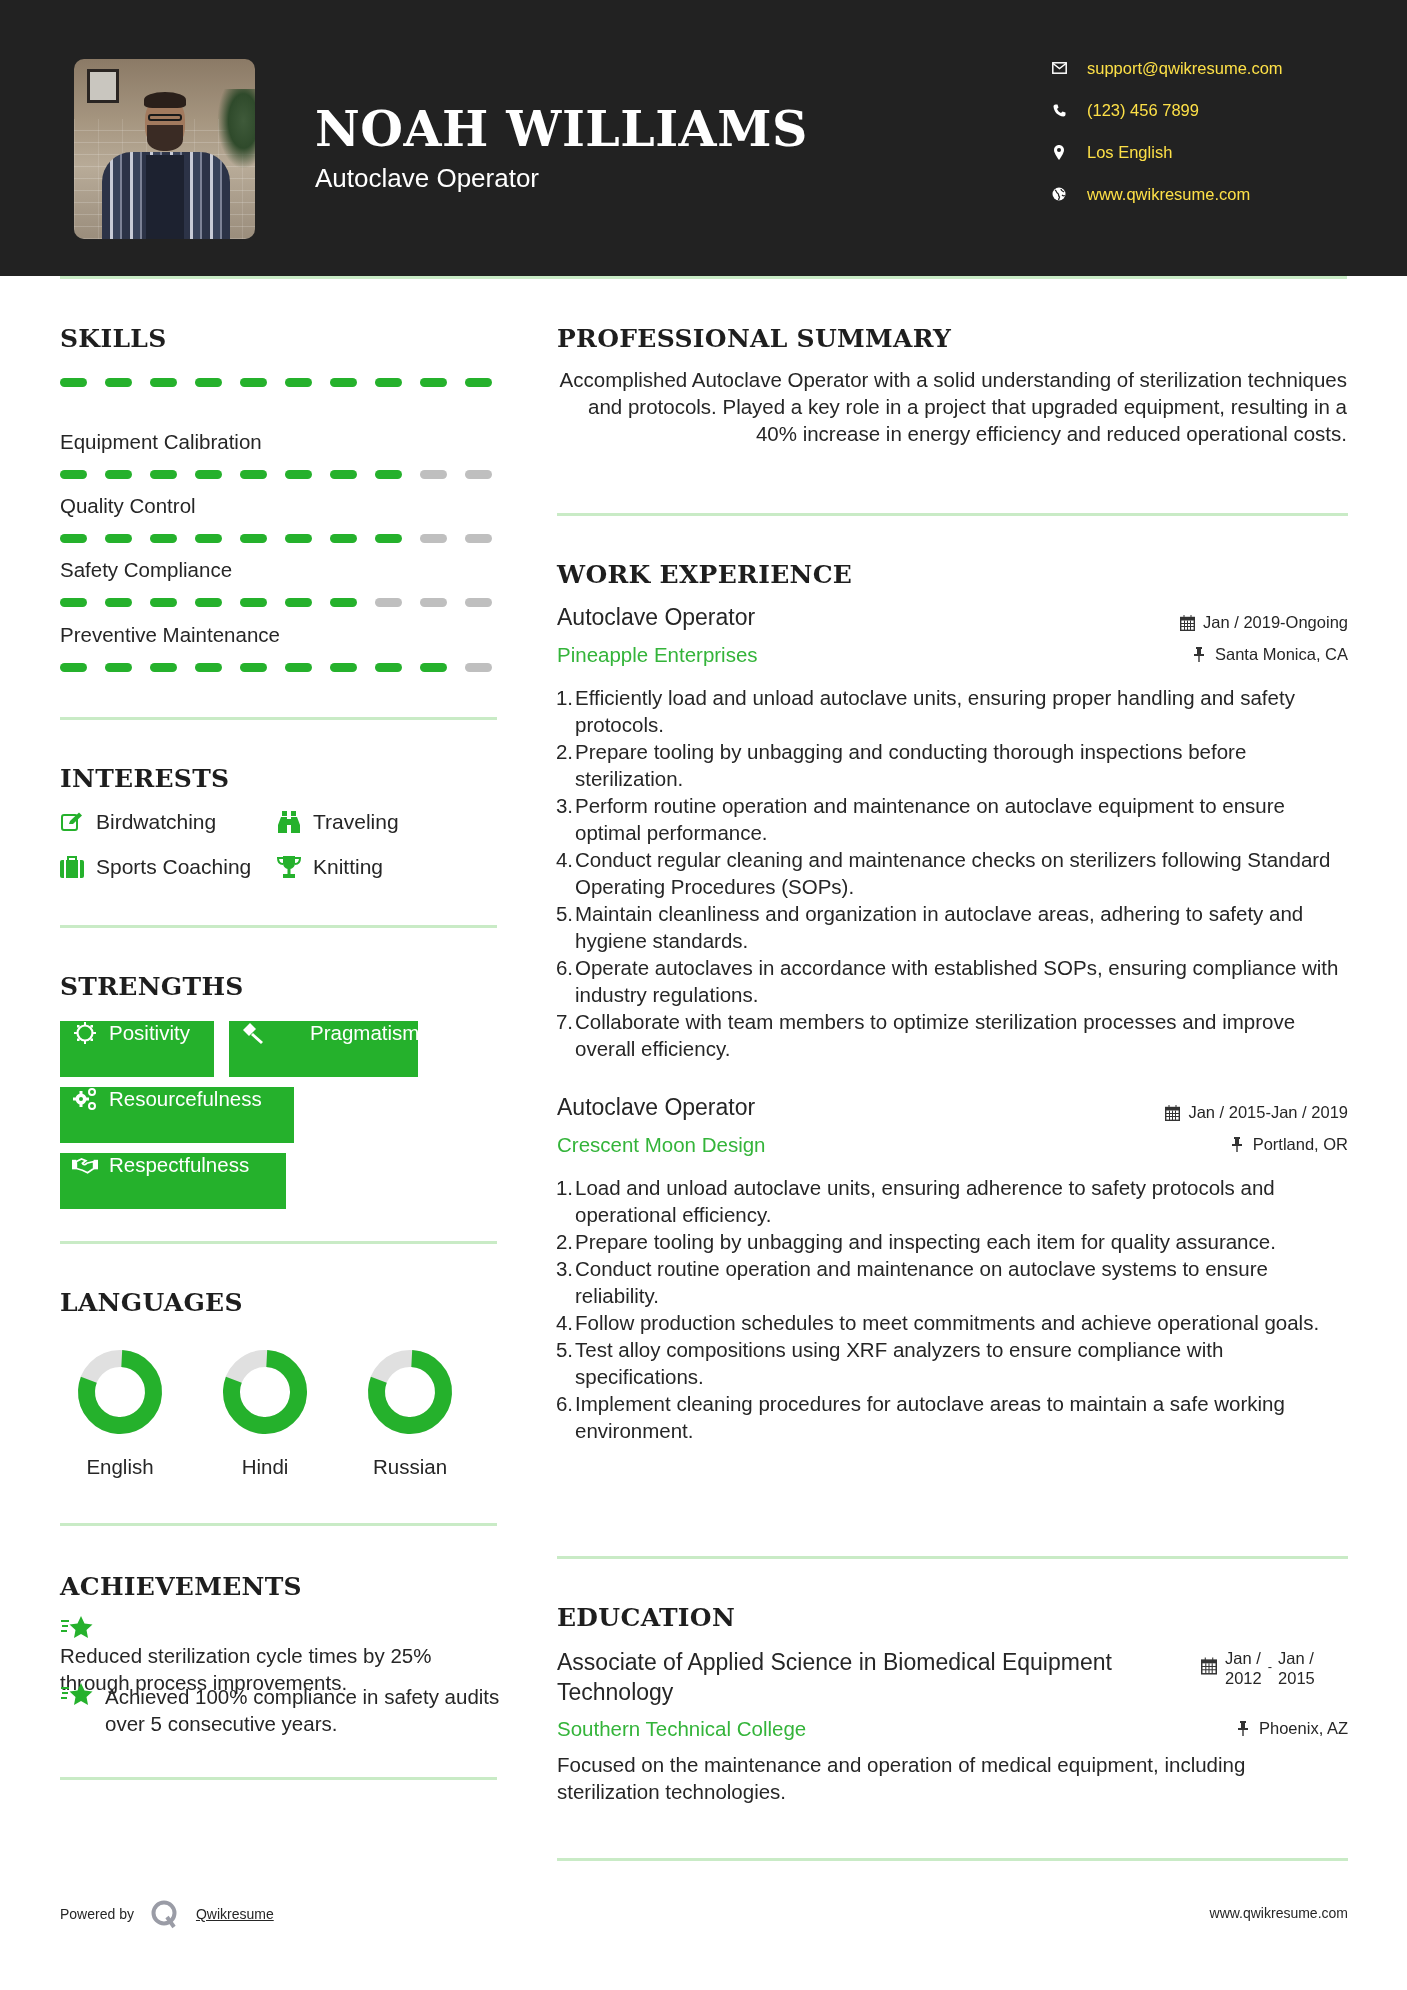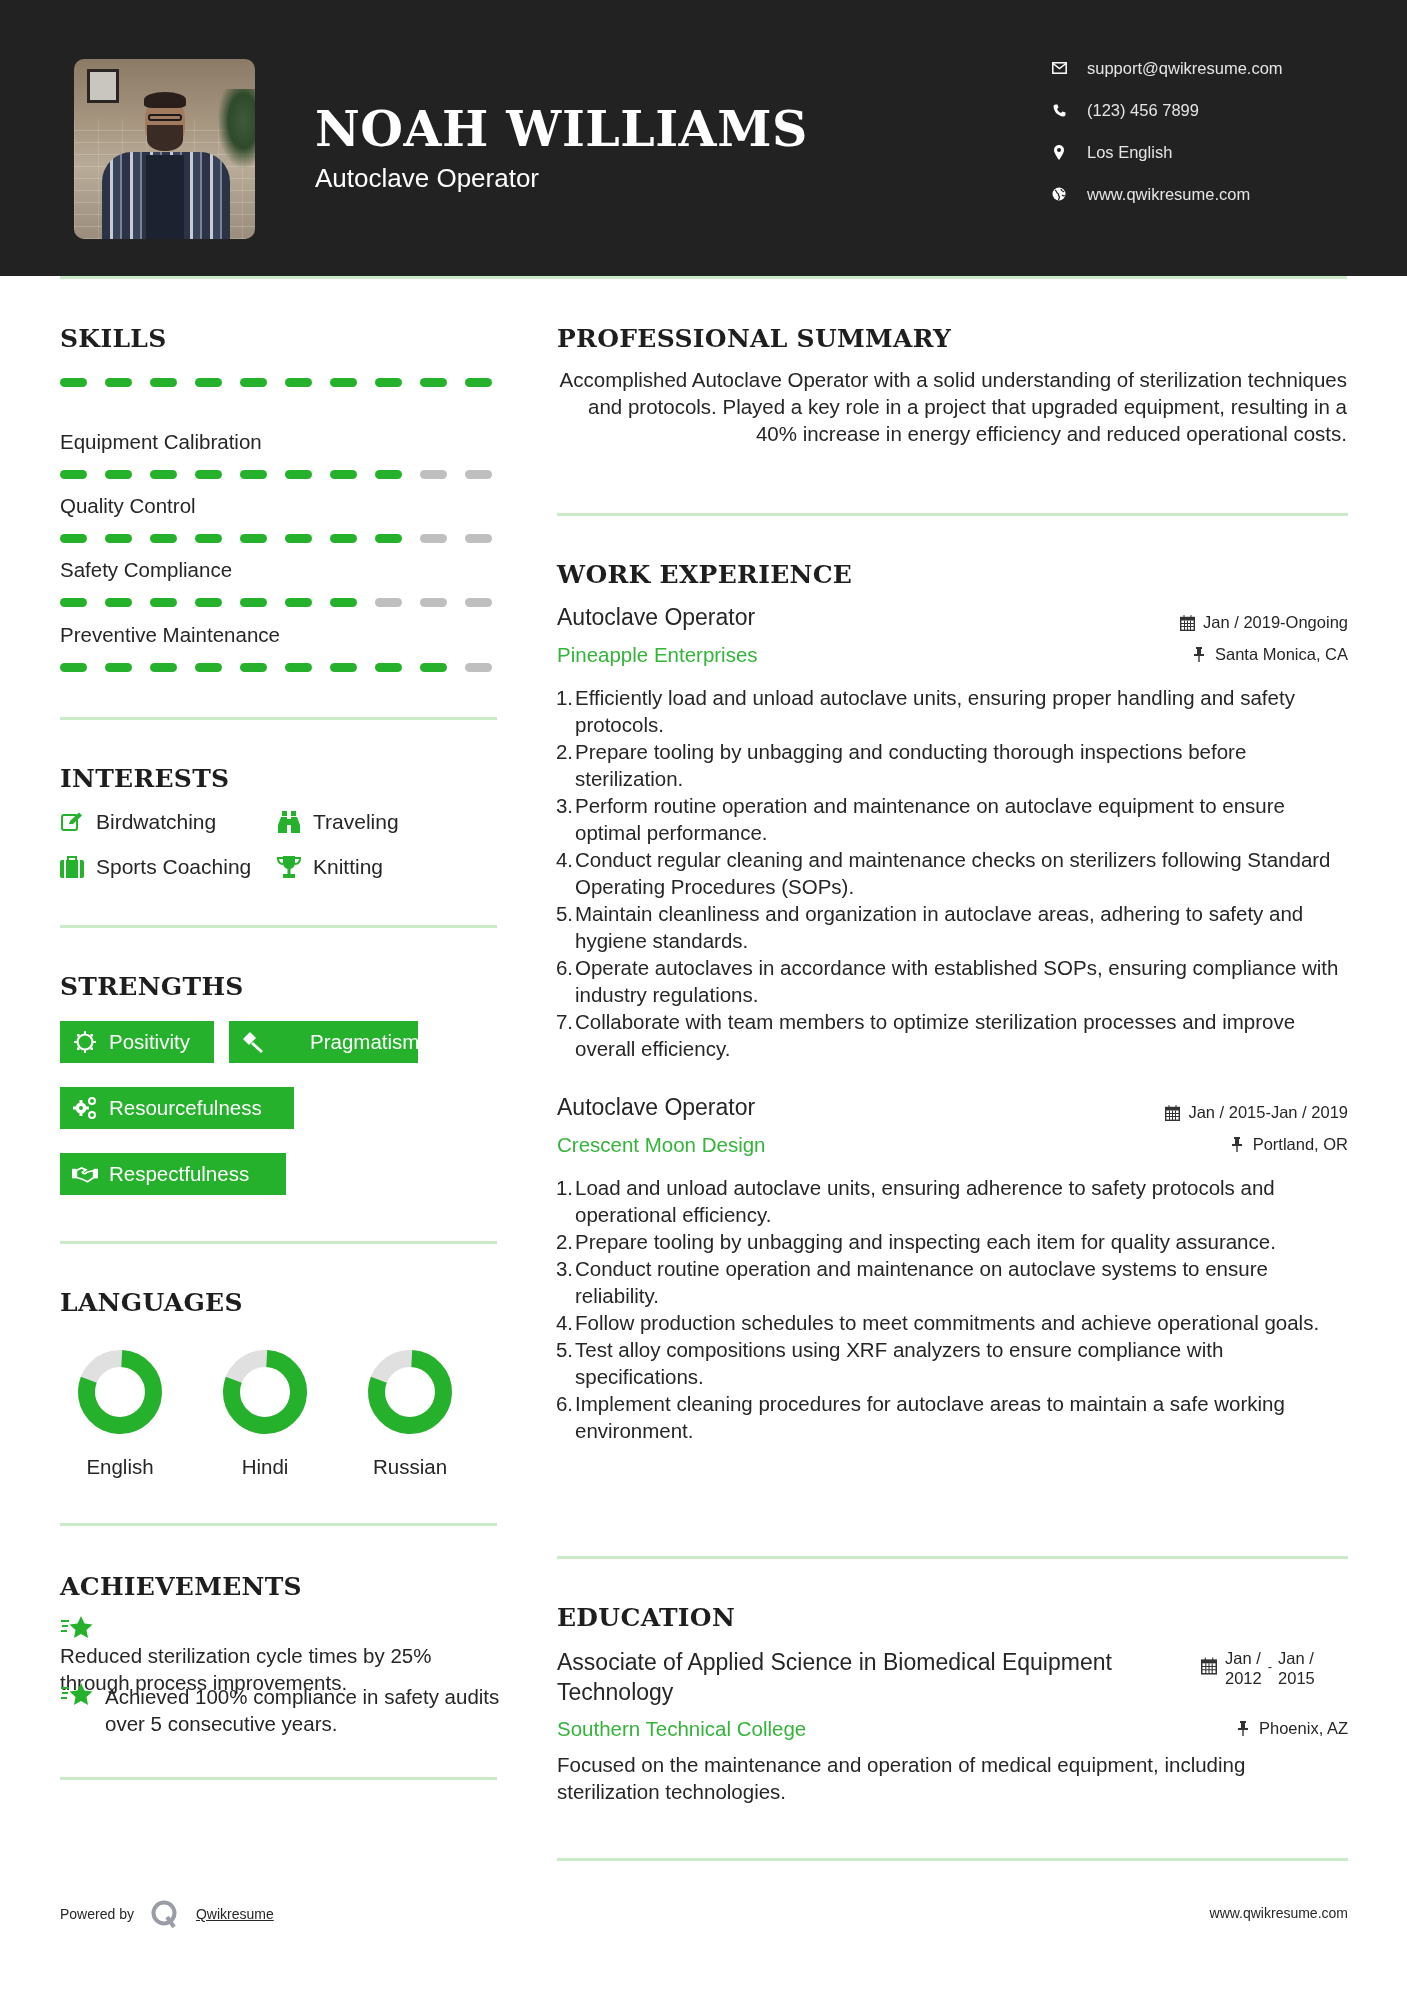--- a/index.html
+++ b/index.html
@@ -24,41 +24,41 @@
      background: repeating-linear-gradient(90deg, #2c3347 0 8px, #c8cbd6 8px 11px, #384259 11px 18px, #7c8296 18px 20px),
                  #2c3347; }
   .photo .tee { position: absolute; left: 72px; top: 96px; width: 38px; height: 90px; background: #1d2230; }
 
   .name { position: absolute; left: 315px; top: 100px; font-family: "DejaVu Serif", "Liberation Serif", serif; font-weight: bold; font-size: 49px; color: #ffffff; letter-spacing: 0.5px; }
   .role { position: absolute; left: 315px; top: 163px; font-size: 26px; color: #ffffff; }
 
   .contacts { position: absolute; left: 1050px; top: 57px; }
   .contact { position: absolute; left: 0; height: 22px; display: flex; align-items: center; white-space: nowrap; }
   .contact .ic { width: 16px; height: 16px; margin-left: 1px; display: inline-flex; align-items: center; justify-content: center; }
-  .contact .tx { position: absolute; left: 37px; font-size: 16.5px; color: #e5e5e5; }
+  .contact .tx { position: absolute; left: 37px; font-size: 16.5px; color: #fde047; }
 
   
   .sec-title { position: absolute; font-family: "DejaVu Serif", "Liberation Serif", serif; font-weight: bold; font-size: 25px; color: #1e1e1e; letter-spacing: 0.3px; }
   .divider { position: absolute; height: 3px; background: #c9ebc6; }
   .left-divider { left: 60px; width: 437px; }
   .right-divider { left: 557px; width: 791px; }
 
   
   .skill { position: absolute; left: 60px; width: 440px; }
   .skill .lbl { font-size: 20.5px; color: #262626; height: 28px; line-height: 28px; }
   .skill .bar { display: flex; gap: 18px; margin-top: 14px; }
   .skill .seg { width: 27px; height: 9px; border-radius: 5px; background: #25b12c; }
   .skill .seg.off { background: #bfbfbf; }
 
   
   .interest { position: absolute; display: flex; align-items: center; font-size: 21px; color: #262626; white-space: nowrap; }
   .interest .ic { width: 24px; height: 24px; margin-right: 12px; display: inline-flex; align-items: center; justify-content: center; }
 
   
-  .strength { position: absolute; height: 42px; background: #25b12c; color: #ffffff; font-size: 20.5px; display: flex; align-items: center; padding: 0 12px; white-space: nowrap; }
+  .strength { position: absolute; height: 56px; background: #25b12c; color: #ffffff; font-size: 20.5px; display: flex; align-items: flex-start; padding: 0 12px; white-space: nowrap; }
   .strength .ic { width: 26px; height: 24px; margin-right: 11px; display: inline-flex; align-items: center; justify-content: center; }
 
   
   .lang { position: absolute; width: 120px; text-align: center; }
   .lang svg { display: block; margin: 0 auto; }
   .lang .lbl { font-size: 20.5px; color: #262626; margin-top: 20px; }
 
   
   .ach { position: absolute; left: 60px; width: 440px; display: flex; }
   .ach .ic { width: 34px; height: 28px; margin-right: 11px; flex-shrink: 0; margin-top: -2px; }

